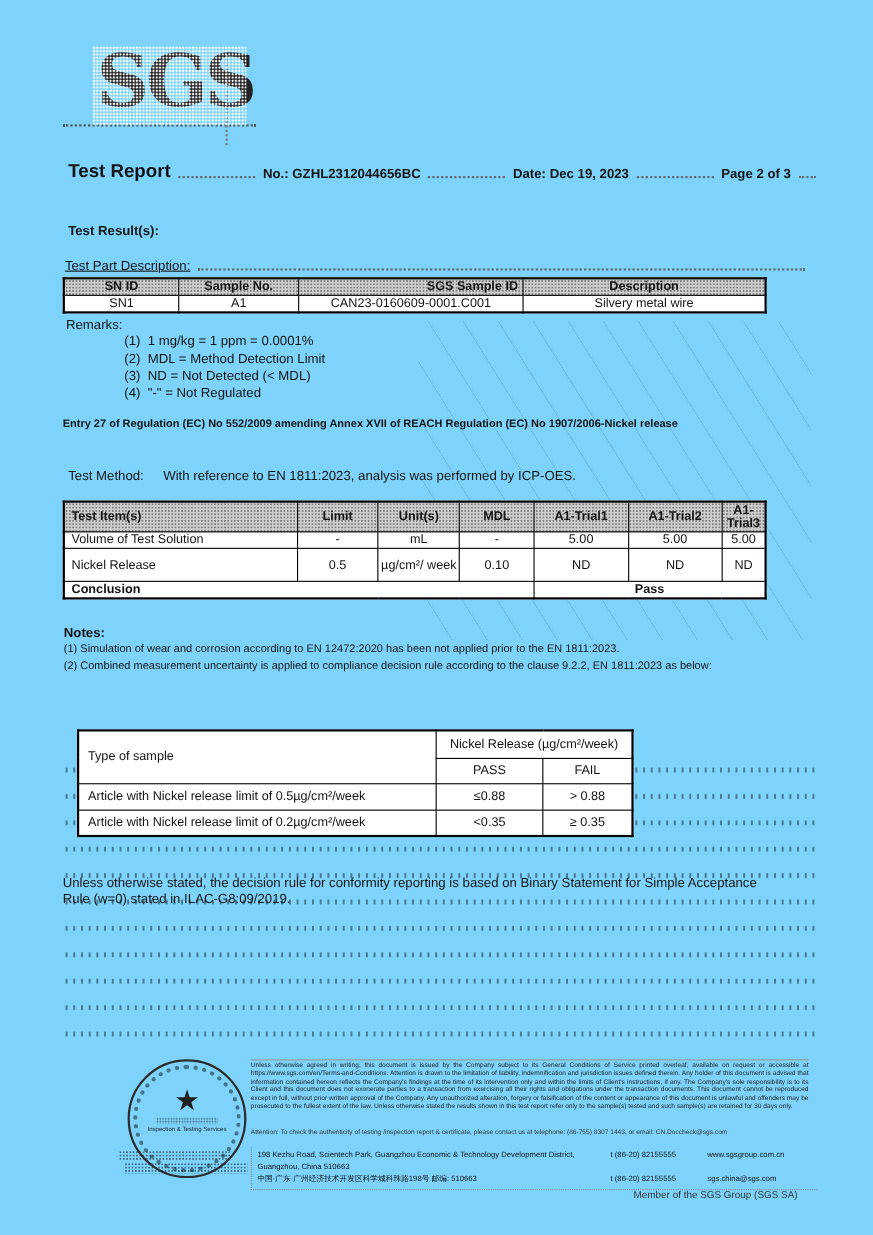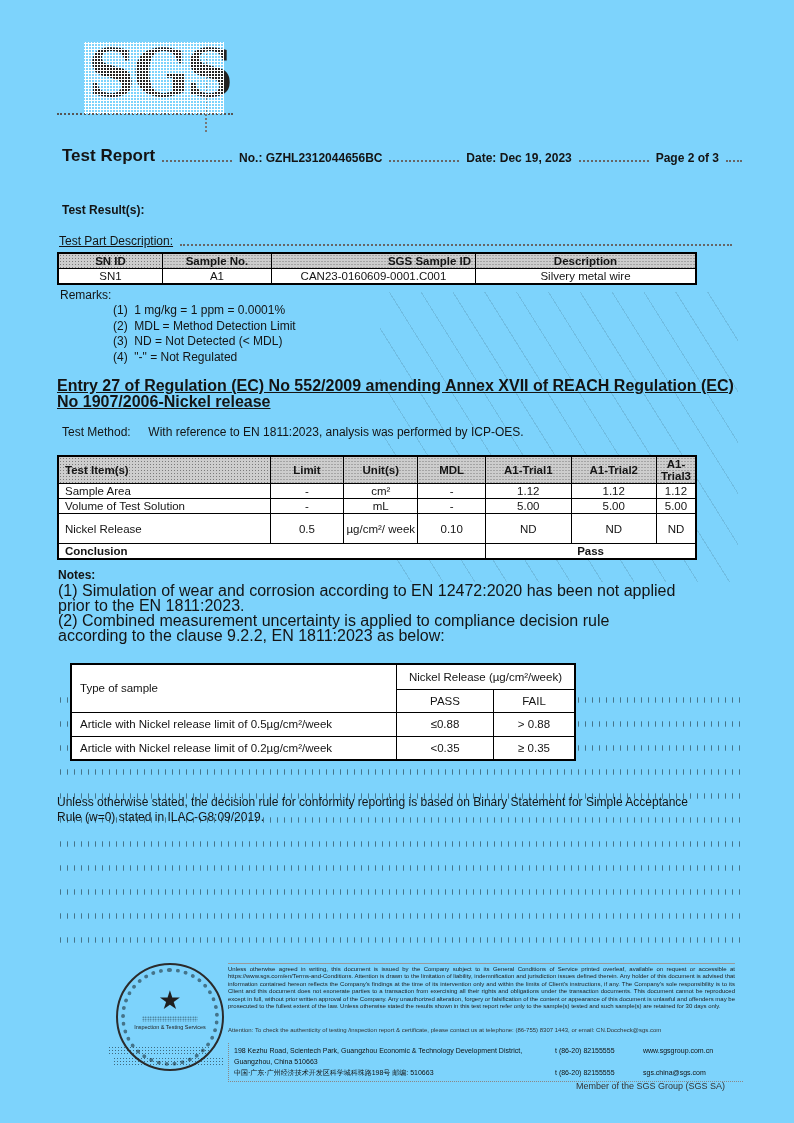--- a/index.html
+++ b/index.html
@@ -34,23 +34,23 @@
   .header-row{display:flex;align-items:flex-end;width:680px;}
   .hr-title{font-size:17px;font-weight:bold;white-space:nowrap;}
   .hr-item{font-size:12px;font-weight:bold;white-space:nowrap;padding-bottom:1px;}
   .leader{flex:1 1 auto;border-bottom:2px dotted #666;margin:0 7px 4px 7px;height:0;}
   .leader-end{flex:0 0 16px;border-bottom:2px dotted #666;margin:0 0 4px 7px;height:0;}
   
   .h-bold{font-size:12px;font-weight:bold;}
   .txt{font-size:12px;}
   .tpd-wrap{display:flex;align-items:flex-end;width:680px;}
   .tpd-heading{font-size:12px;white-space:nowrap;text-decoration:underline;}
-  .reg-heading{font-size:16px;font-weight:bold;line-height:16px;text-decoration:underline;width:682px;}
+  .reg-heading{font-size:10px;font-weight:bold;line-height:16px;width:682px;}
   .remark-line{font-size:12px;line-height:15.5px;white-space:pre;}
-  .note-par{font-size:16px;line-height:15px;width:620px;}
+  .note-par{font-size:10px;line-height:15px;width:620px;}
   
   table{border-collapse:collapse;background:#fff;}
   .doc-table{border:2px solid #000;}
   .doc-table td,.doc-table th{border:1px solid #000;font-size:11.5px;padding:1px 4px;text-align:center;font-weight:normal;}
   .th-halftone{
     background-color:#cdcdcd;
     background-image:radial-gradient(rgba(0,0,0,0.40) 0.6px, transparent 0.85px);
     background-size:3px 3px;
     font-weight:bold !important;
   }
@@ -151,29 +151,20 @@
   <table class="abs content doc-table" style="left:57px;top:455px;width:640px;">
     <tbody>
         <tr>
       <th class="th-halftone cell-left" style="width:206px;">Test Item(s)</th>
       <th class="th-halftone" style="width:66px;">Limit</th>
       <th class="th-halftone" style="width:66px;">Unit(s)</th>
       <th class="th-halftone" style="width:60px;">MDL</th>
       <th class="th-halftone" style="width:78px;">A1-Trial1</th>
       <th class="th-halftone" style="width:78px;">A1-Trial2</th>
       <th class="th-halftone">A1-Trial3</th>
-    </tr>
-    <tr>
-      <td class="cell-left">Sample Area</td>
-      <td>-</td>
-      <td>cm²</td>
-      <td>-</td>
-      <td>1.12</td>
-      <td>1.12</td>
-      <td>1.12</td>
     </tr>
     <tr>
       <td class="cell-left">Volume of Test Solution</td>
       <td>-</td>
       <td>mL</td>
       <td>-</td>
       <td>5.00</td>
       <td>5.00</td>
       <td>5.00</td>
     </tr>

